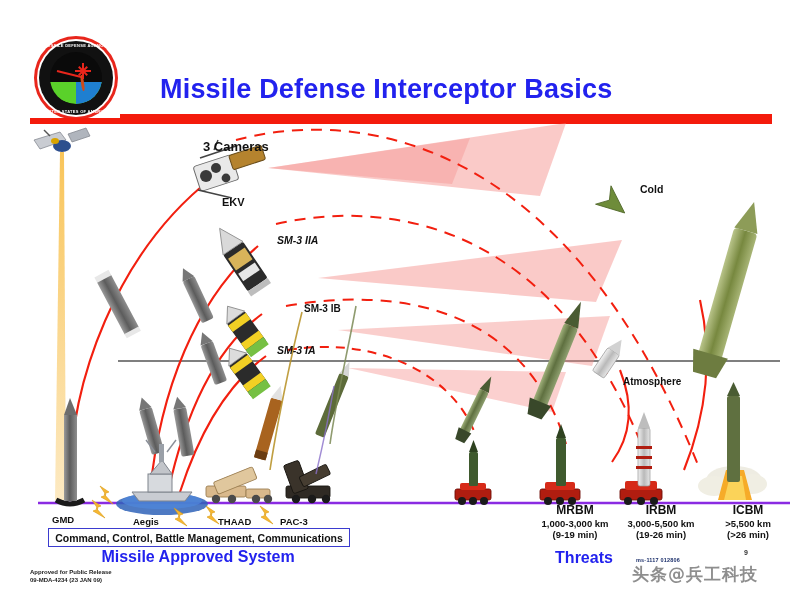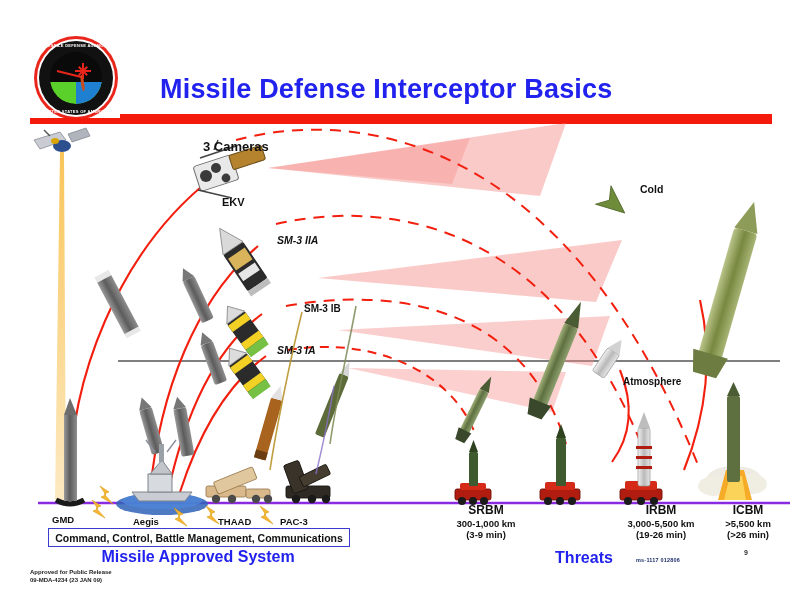--- a/index.html
+++ b/index.html
@@ -379,33 +379,34 @@
   <div class="c2box">
     <span>Command, Control, Battle Management, Communications</span>
   </div>
   <div class="mds">Missile Approved System</div>
 
   <div class="approved">
     <div>Approved for Public Release</div>
     <div>09-MDA-4234 (23 JAN 09)</div>
   </div>
 
-  <div class="threat th0">
-    <div class="nm">SRBM</div>
-    <div class="rg">300-1,000 km</div>
-    <div class="tm">(3-9 min)</div>
+  <div class="threat th1">
+    <div class="nm">MRBM</div>
+    <div class="rg">1,000-3,000 km</div>
+    <div class="tm">(9-19 min)</div>
   </div>
   <div class="threat th2">
     <div class="nm">IRBM</div>
     <div class="rg">3,000-5,500 km</div>
     <div class="tm">(19-26 min)</div>
   </div>
   <div class="threat th3">
     <div class="nm">ICBM</div>
     <div class="rg">&gt;5,500 km</div>
     <div class="tm">(&gt;26 min)</div>
   </div>
   <div class="threats-title">Threats</div>
 
   <div class="slideref">ms-1117 012806</div>
+  <div class="watermark">头条@兵工科技</div>
   <div class="pagenum">9</div>
 
 </div>
 
 </body></html>

